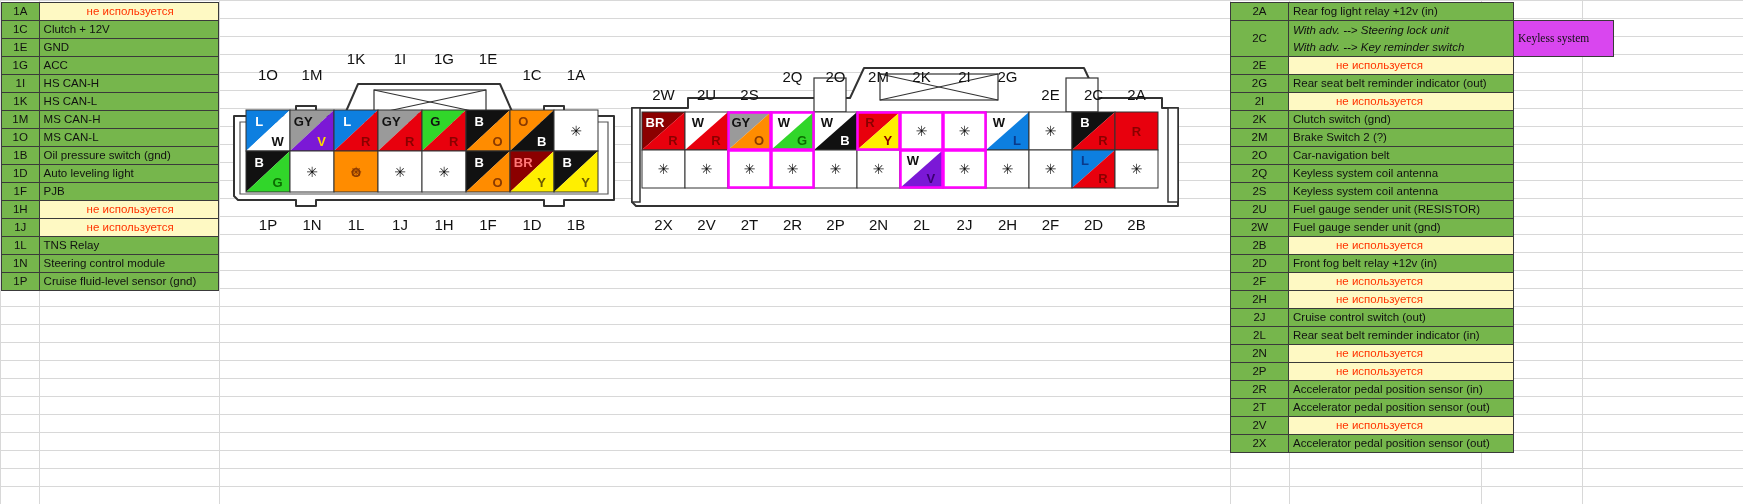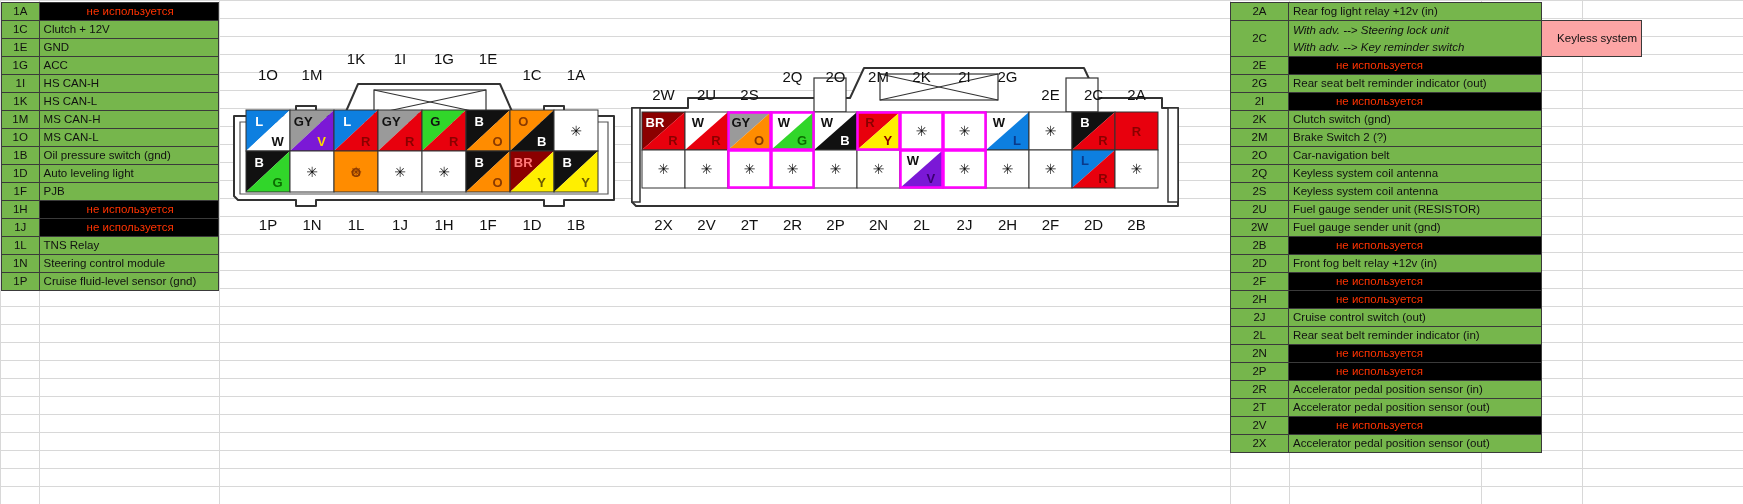--- a/index.html
+++ b/index.html
@@ -46,42 +46,43 @@
     white-space: nowrap;
     background: #76b64c;
   }
   .pin-table td.code {
     text-align: center;
     font-weight: normal;
     width: 40px;
   }
   .pin-table td.desc { text-align: left; }
   .pin-table td.unused {
-    background: #000000;
+    background: #fef9c3;
     color: #ff3300;
     padding-left: 47px;
   }
   .pin-table td.note {
-    text-align: right;
+    text-align: left;
     vertical-align: middle;
-    background: #fca5a5;
+    background: #d946ef;
+    font-family: Liberation Serif, serif;
   }
   .pin-table td.twoline {
     padding: 0 4px;
     line-height: 1.45;
   }
   .pin-table td.twoline div { white-space: nowrap; }
 
   #table-left { left: 1px; top: 2px; width: 218px; }
   #table-left td.code { width: 38px; }
   #table-left td.desc { width: 180px; }
 
   #table-right { left: 1230px; top: 2px; }
   #table-right td.code { width: 58px; }
-  #table-right td.desc { width: 253px; }
+  #table-right td.desc { width: 225px; }
   #table-right td.note { width: 100px; }
 
   
   .conn {
     position: absolute;
   }
   .conn svg { display: block; }
 </style>
 </head>
 <body>

